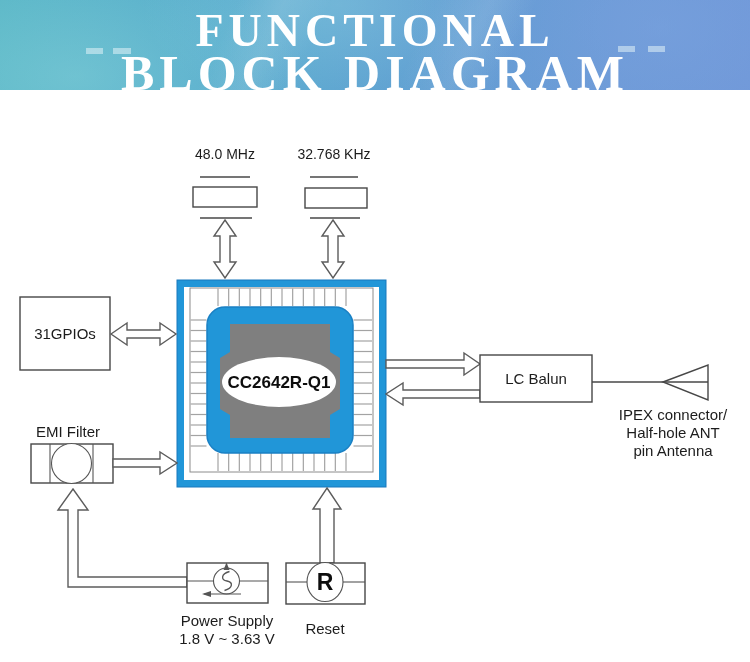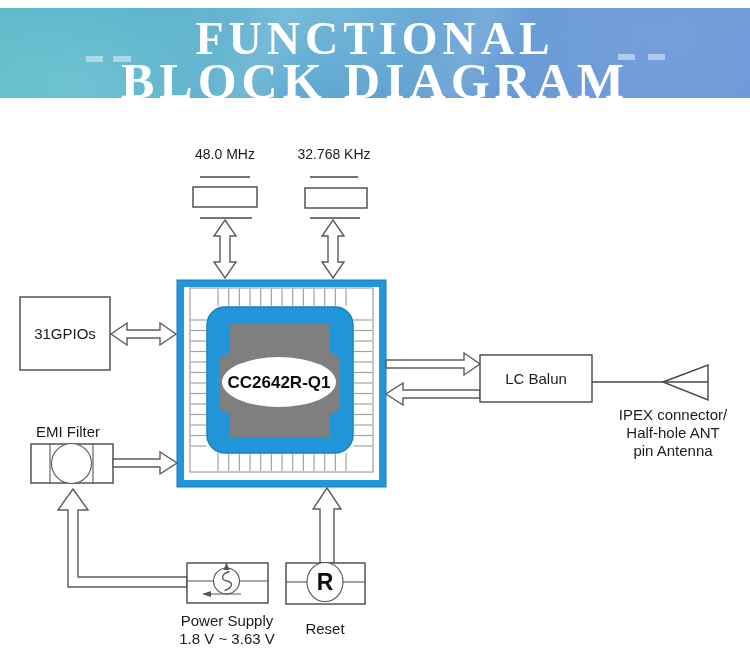--- a/index.html
+++ b/index.html
@@ -1,19 +1,19 @@
 <!DOCTYPE html>
 <html><head>
 <meta charset="utf-8">
 <style>
   html,body{margin:0;padding:0;background:#ffffff;}
   #stage{position:relative;width:750px;height:662px;background:#ffffff;overflow:hidden;
          font-family:"Liberation Sans",sans-serif;}
   
-  #hdr{position:absolute;left:0;top:8px;width:750px;height:90px;
+  #hdr{position:absolute;left:0;top:0;width:750px;height:90px;
     background:
       linear-gradient(115deg, rgba(255,255,255,0) 30%, rgba(255,255,255,.10) 36%, rgba(255,255,255,0) 42%,
                               rgba(255,255,255,0) 55%, rgba(255,255,255,.10) 62%, rgba(255,255,255,0) 68%),
       radial-gradient(ellipse 320px 180px at 10% 85%, rgba(140,215,220,.45), rgba(140,215,220,0) 70%),
       radial-gradient(ellipse 280px 160px at 45% 5%,  rgba(170,225,235,.30), rgba(170,225,235,0) 70%),
       radial-gradient(ellipse 340px 220px at 88% 30%, rgba(125,165,225,.50), rgba(125,165,225,0) 75%),
       linear-gradient(96deg,#58b5c6 0%,#57abcd 30%,#5d9cd1 58%,#6a98d5 82%,#6e96d7 100%);
   }
   .hdr-title{position:absolute;left:0;width:750px;text-align:center;color:#ffffff;
     font-family:"Liberation Serif",serif;font-weight:bold;white-space:nowrap;}

